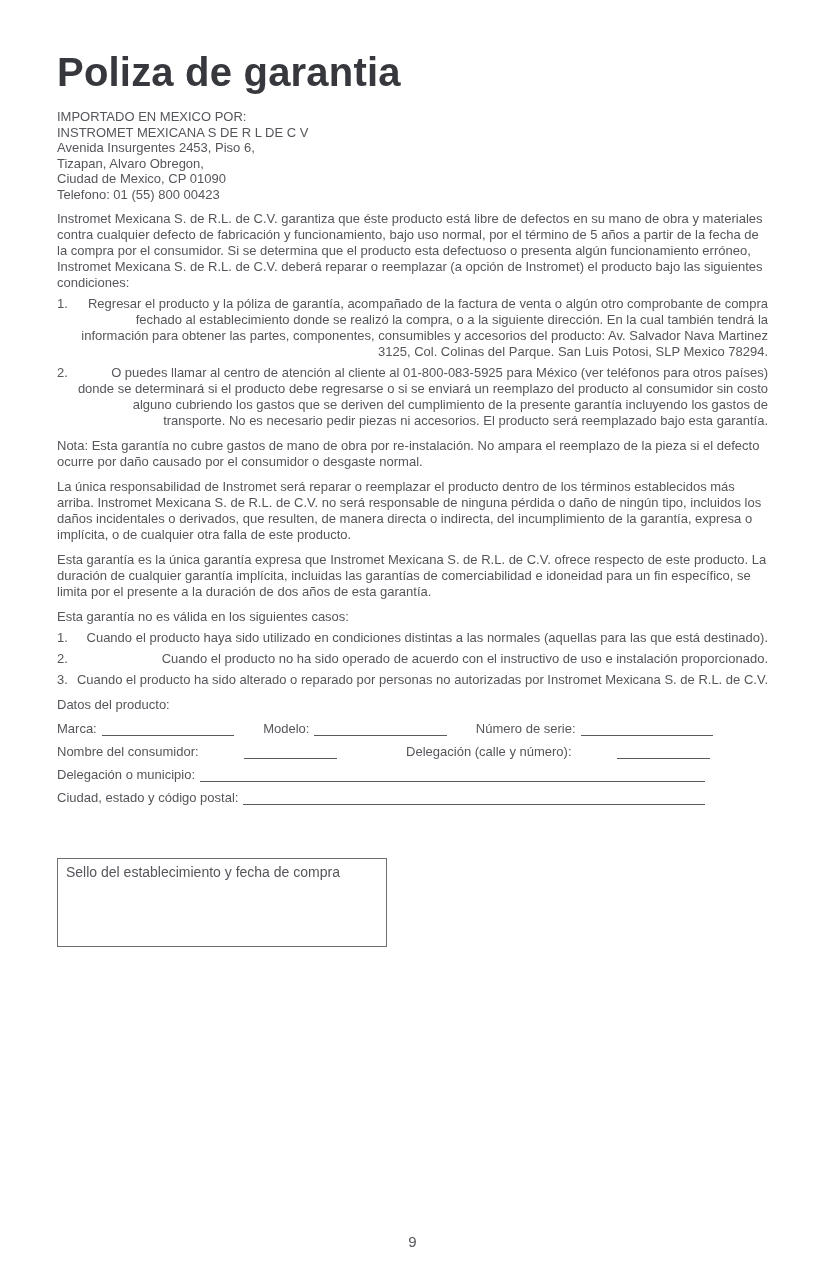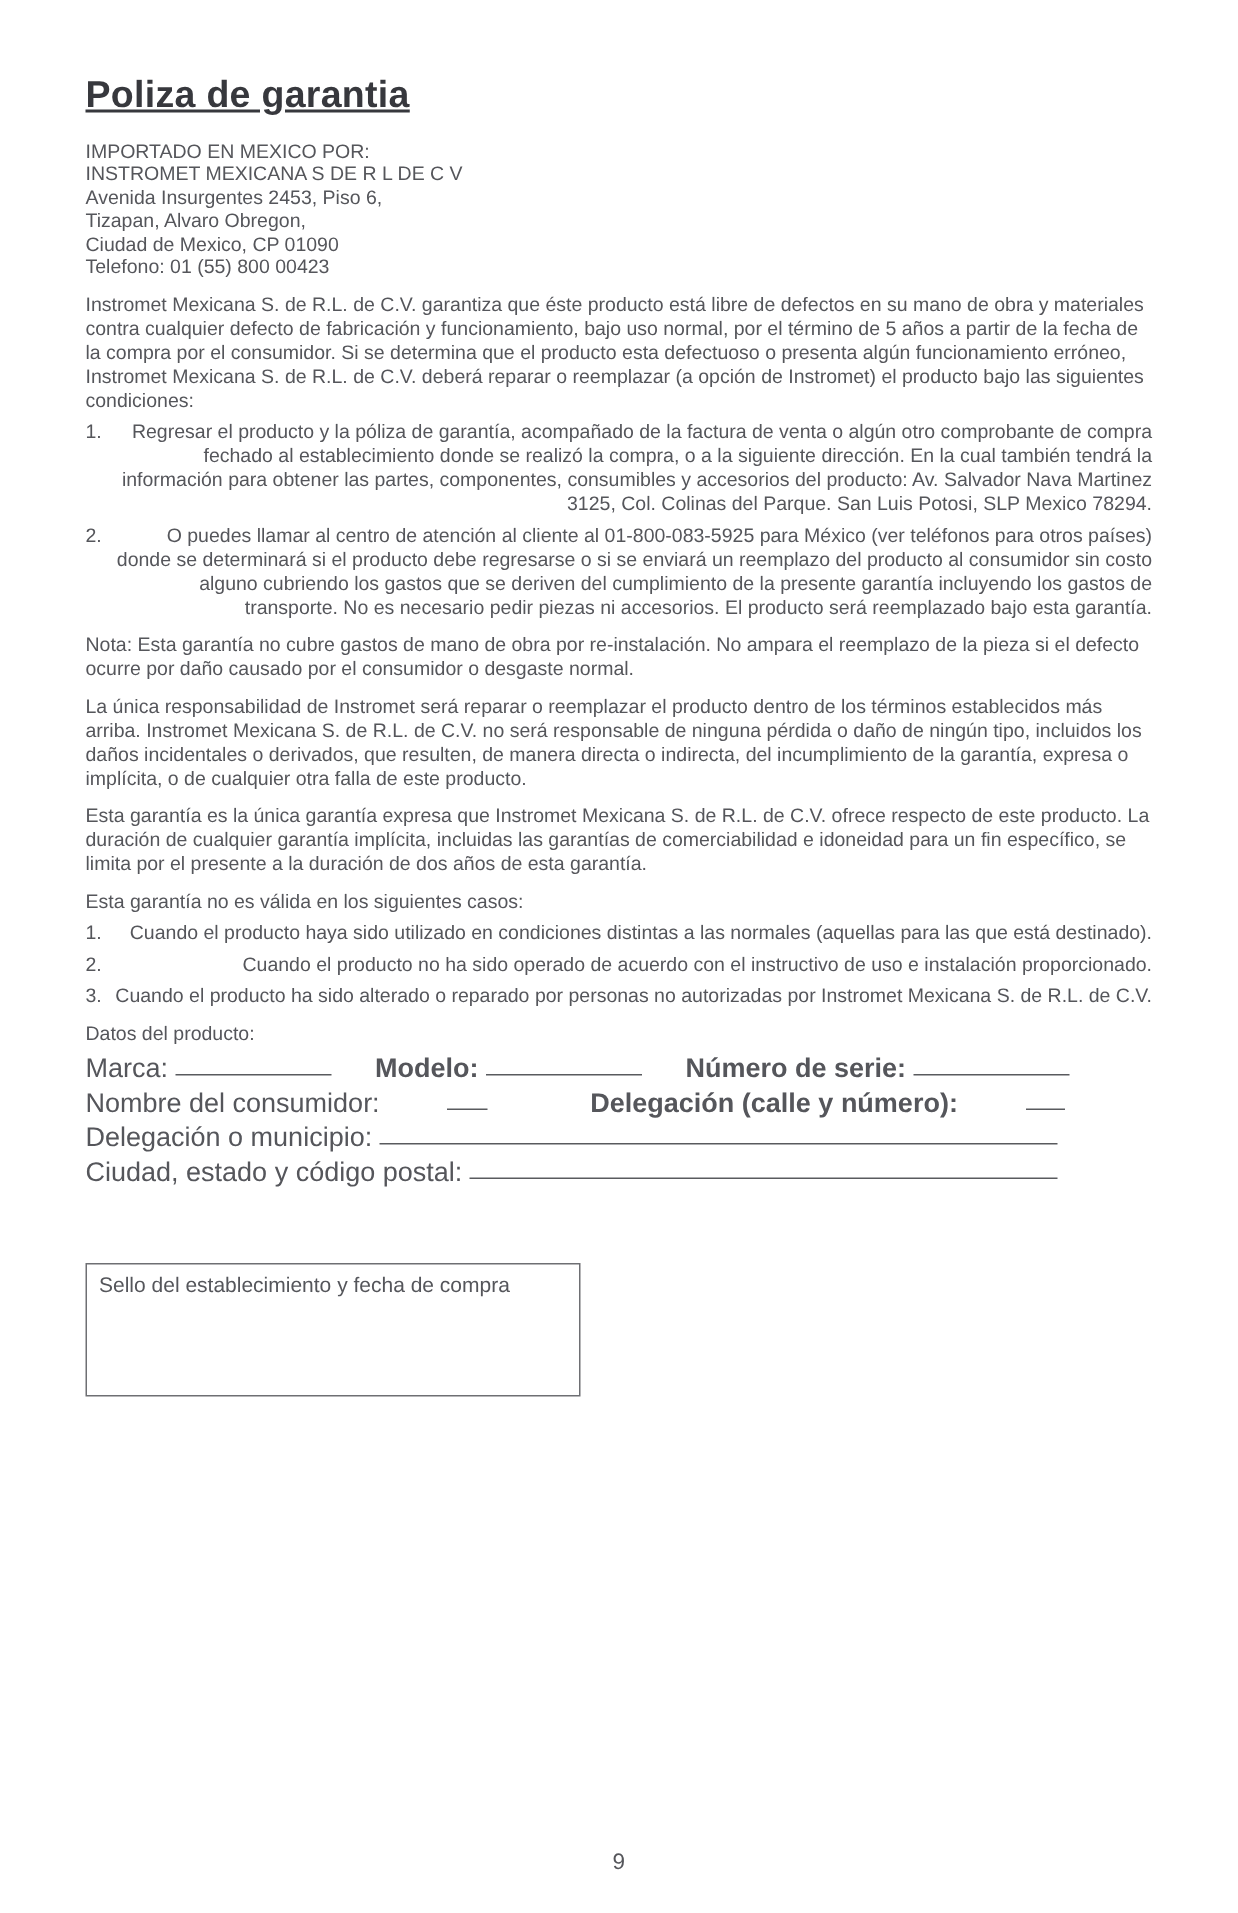--- a/index.html
+++ b/index.html
@@ -10,41 +10,40 @@
     color:#55565b;
     position:relative;
     overflow:hidden;
   }
   .page {
     position:absolute; inset:0;
     padding:50px 57px 0 57px;
     box-sizing:border-box;
   }
   .title {
-    font-size:25px;
+    font-size:40px;
     font-weight:bold;
     color:#37383d;
     letter-spacing:.2px;
     margin:0 0 15px 0;
     line-height:1.1;
-    text-decoration:underline;
   }
   .addr-line { font-size:13px; line-height:15.5px; }
   .para { font-size:13px; line-height:16px; margin:9px 0 0 0; }
   .list { margin-top:4px; }
   .list-item { display:flex; font-size:13px; line-height:16px; margin-top:5px; }
   .list-item .num { flex:none; width:18px; }
   .list-item .txt { flex:1;text-align:right; }
   .form-row {
-    display:flex; align-items:flex-start;
-    font-size:18px; line-height:15px;
+    display:flex; align-items:flex-end;
+    font-size:13px; line-height:15px;
     margin-top:8px; height:15px;
   }
   .form-row .lbl { white-space:nowrap; }
-  .form-row .lbl.gap { margin-left:29px;font-weight:bold; }
+  .form-row .lbl.gap { margin-left:29px; }
   .blank {
     flex:1; height:11px;
     border-bottom:1px solid #595a5e;
     margin-left:5px;
   }
   .w1 { width:656px; }
   .w2 { width:653px;gap:40px; }
   .w3 { width:648px; }
   .stamp-box {
     margin-top:53px;

